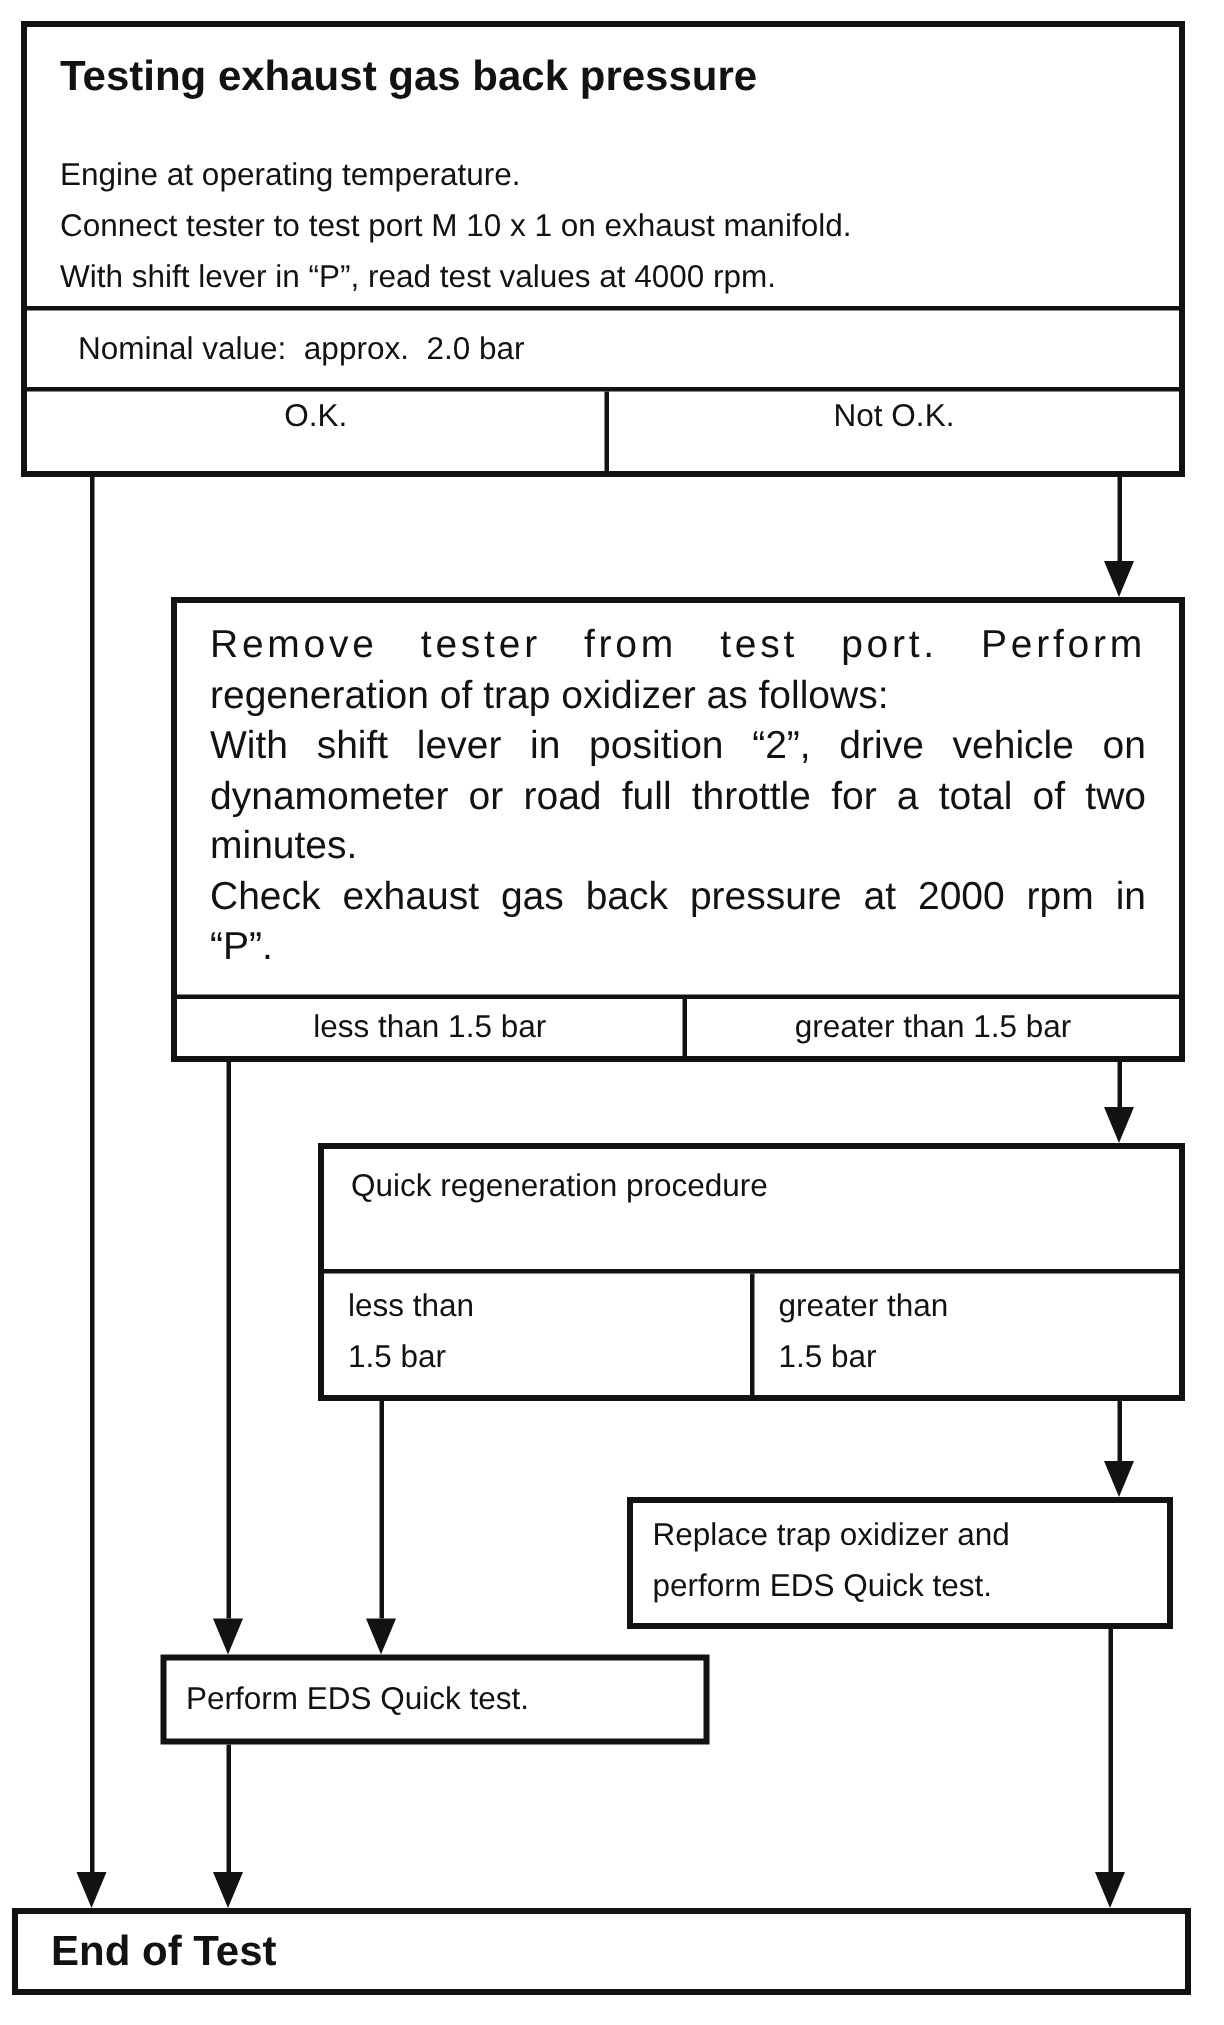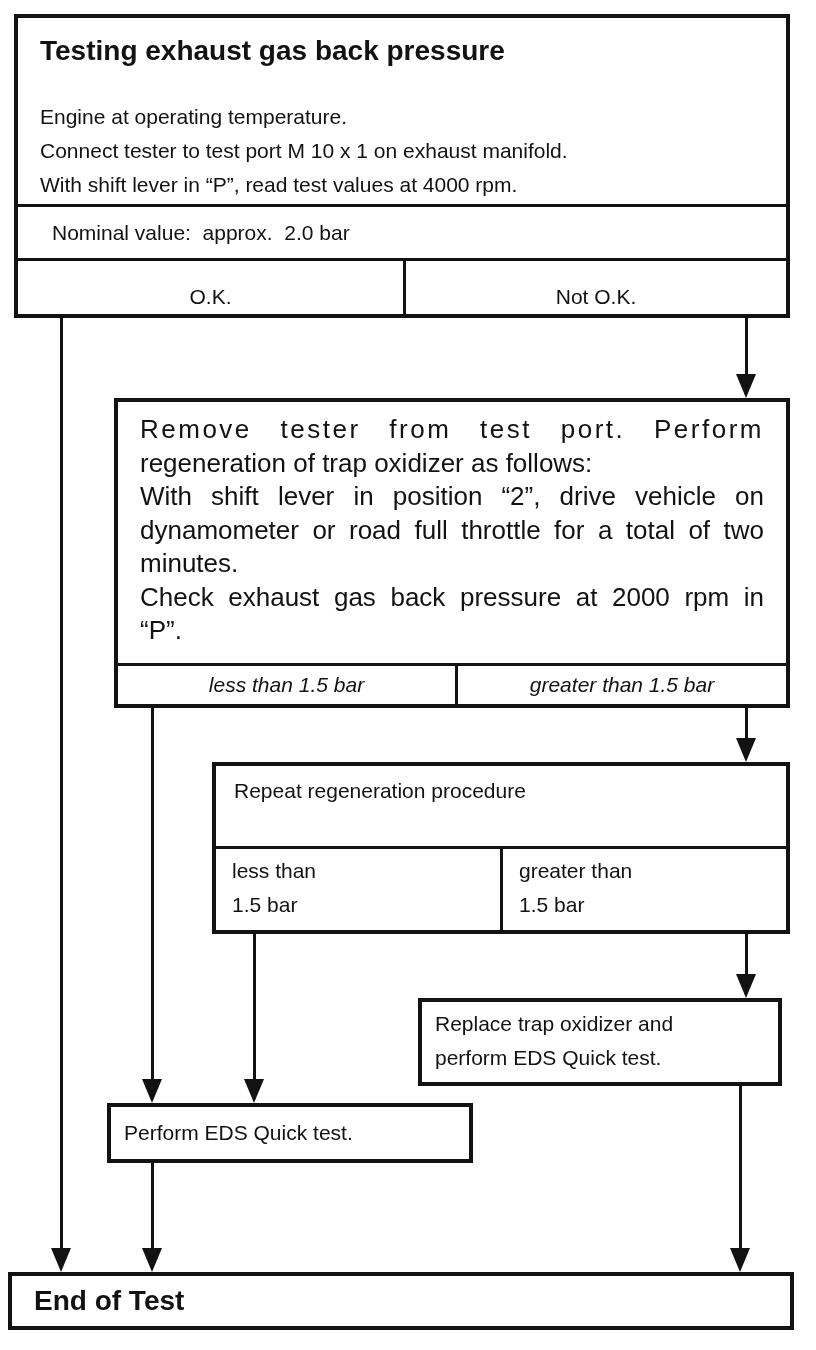--- a/index.html
+++ b/index.html
@@ -17,28 +17,28 @@
   .just { text-align:justify; text-align-last:justify; }
   .spread { letter-spacing:2.5px; word-spacing:6px; }
   .pre { white-space:pre; }
 
   
   #box1 { left:14px; top:14px; width:776px; height:304px; display:flex; flex-direction:column; }
   #box1-main { flex:1; padding:16px 22px 0 22px; }
   #box1-main .title { font-size:28px; line-height:34px; margin-bottom:32px; }
   #box1-nominal { height:54px; border-top:3px solid var(--ink); display:flex; align-items:center; padding-left:34px; }
   #box1-row { height:56px; border-top:3px solid var(--ink); display:flex; }
-  #box1-row .cell { display:flex; align-items:flex-end; justify-content:center; }
+  #box1-row .cell { display:flex; align-items:flex-start; justify-content:center; }
   #box1-row .cell.left { width:388px; border-right:3px solid var(--ink); }
   #box1-row .cell.right { flex:1; }
 
   
   #box2 { left:114px; top:398px; width:676px; height:310px; display:flex; flex-direction:column; }
   #box2-main { flex:1; padding:11px 22px 0 22px;border-radius:10px; }
-  #box2-row { height:41px; border-top:3px solid var(--ink); display:flex;font-style:italic; }
+  #box2-row { height:41px; border-top:3px solid var(--ink); display:flex; }
   #box2-row .cell { display:flex; align-items:center; justify-content:center; }
   #box2-row .cell.left { width:340px; border-right:3px solid var(--ink); }
   #box2-row .cell.right { flex:1; }
 
   
   #box3 { left:212px; top:762px; width:578px; height:172px; display:flex; flex-direction:column; }
   #box3-main { flex:1; padding:8px 0 0 18px; }
   #box3-row { height:84px; border-top:3px solid var(--ink); display:flex; }
   #box3-row .cell { padding:5px 0 0 16px; }
   #box3-row .cell.left { width:287px; border-right:3px solid var(--ink); }
@@ -99,21 +99,21 @@
         <span class="txt">less than 1.5 bar</span>
       </div>
       <div class="cell right">
         <span class="txt">greater than 1.5 bar</span>
       </div>
     </div>
   </div>
 
   <div class="box" id="box3">
     <div id="box3-main">
-      <div class="txt">Repeat regeneration procedure</div>
+      <div class="txt">Quick regeneration procedure</div>
     </div>
     <div id="box3-row">
       <div class="cell left">
         <div class="txt">less than</div>
         <div class="txt">1.5 bar</div>
       </div>
       <div class="cell right">
         <div class="txt">greater than</div>
         <div class="txt">1.5 bar</div>
       </div>

